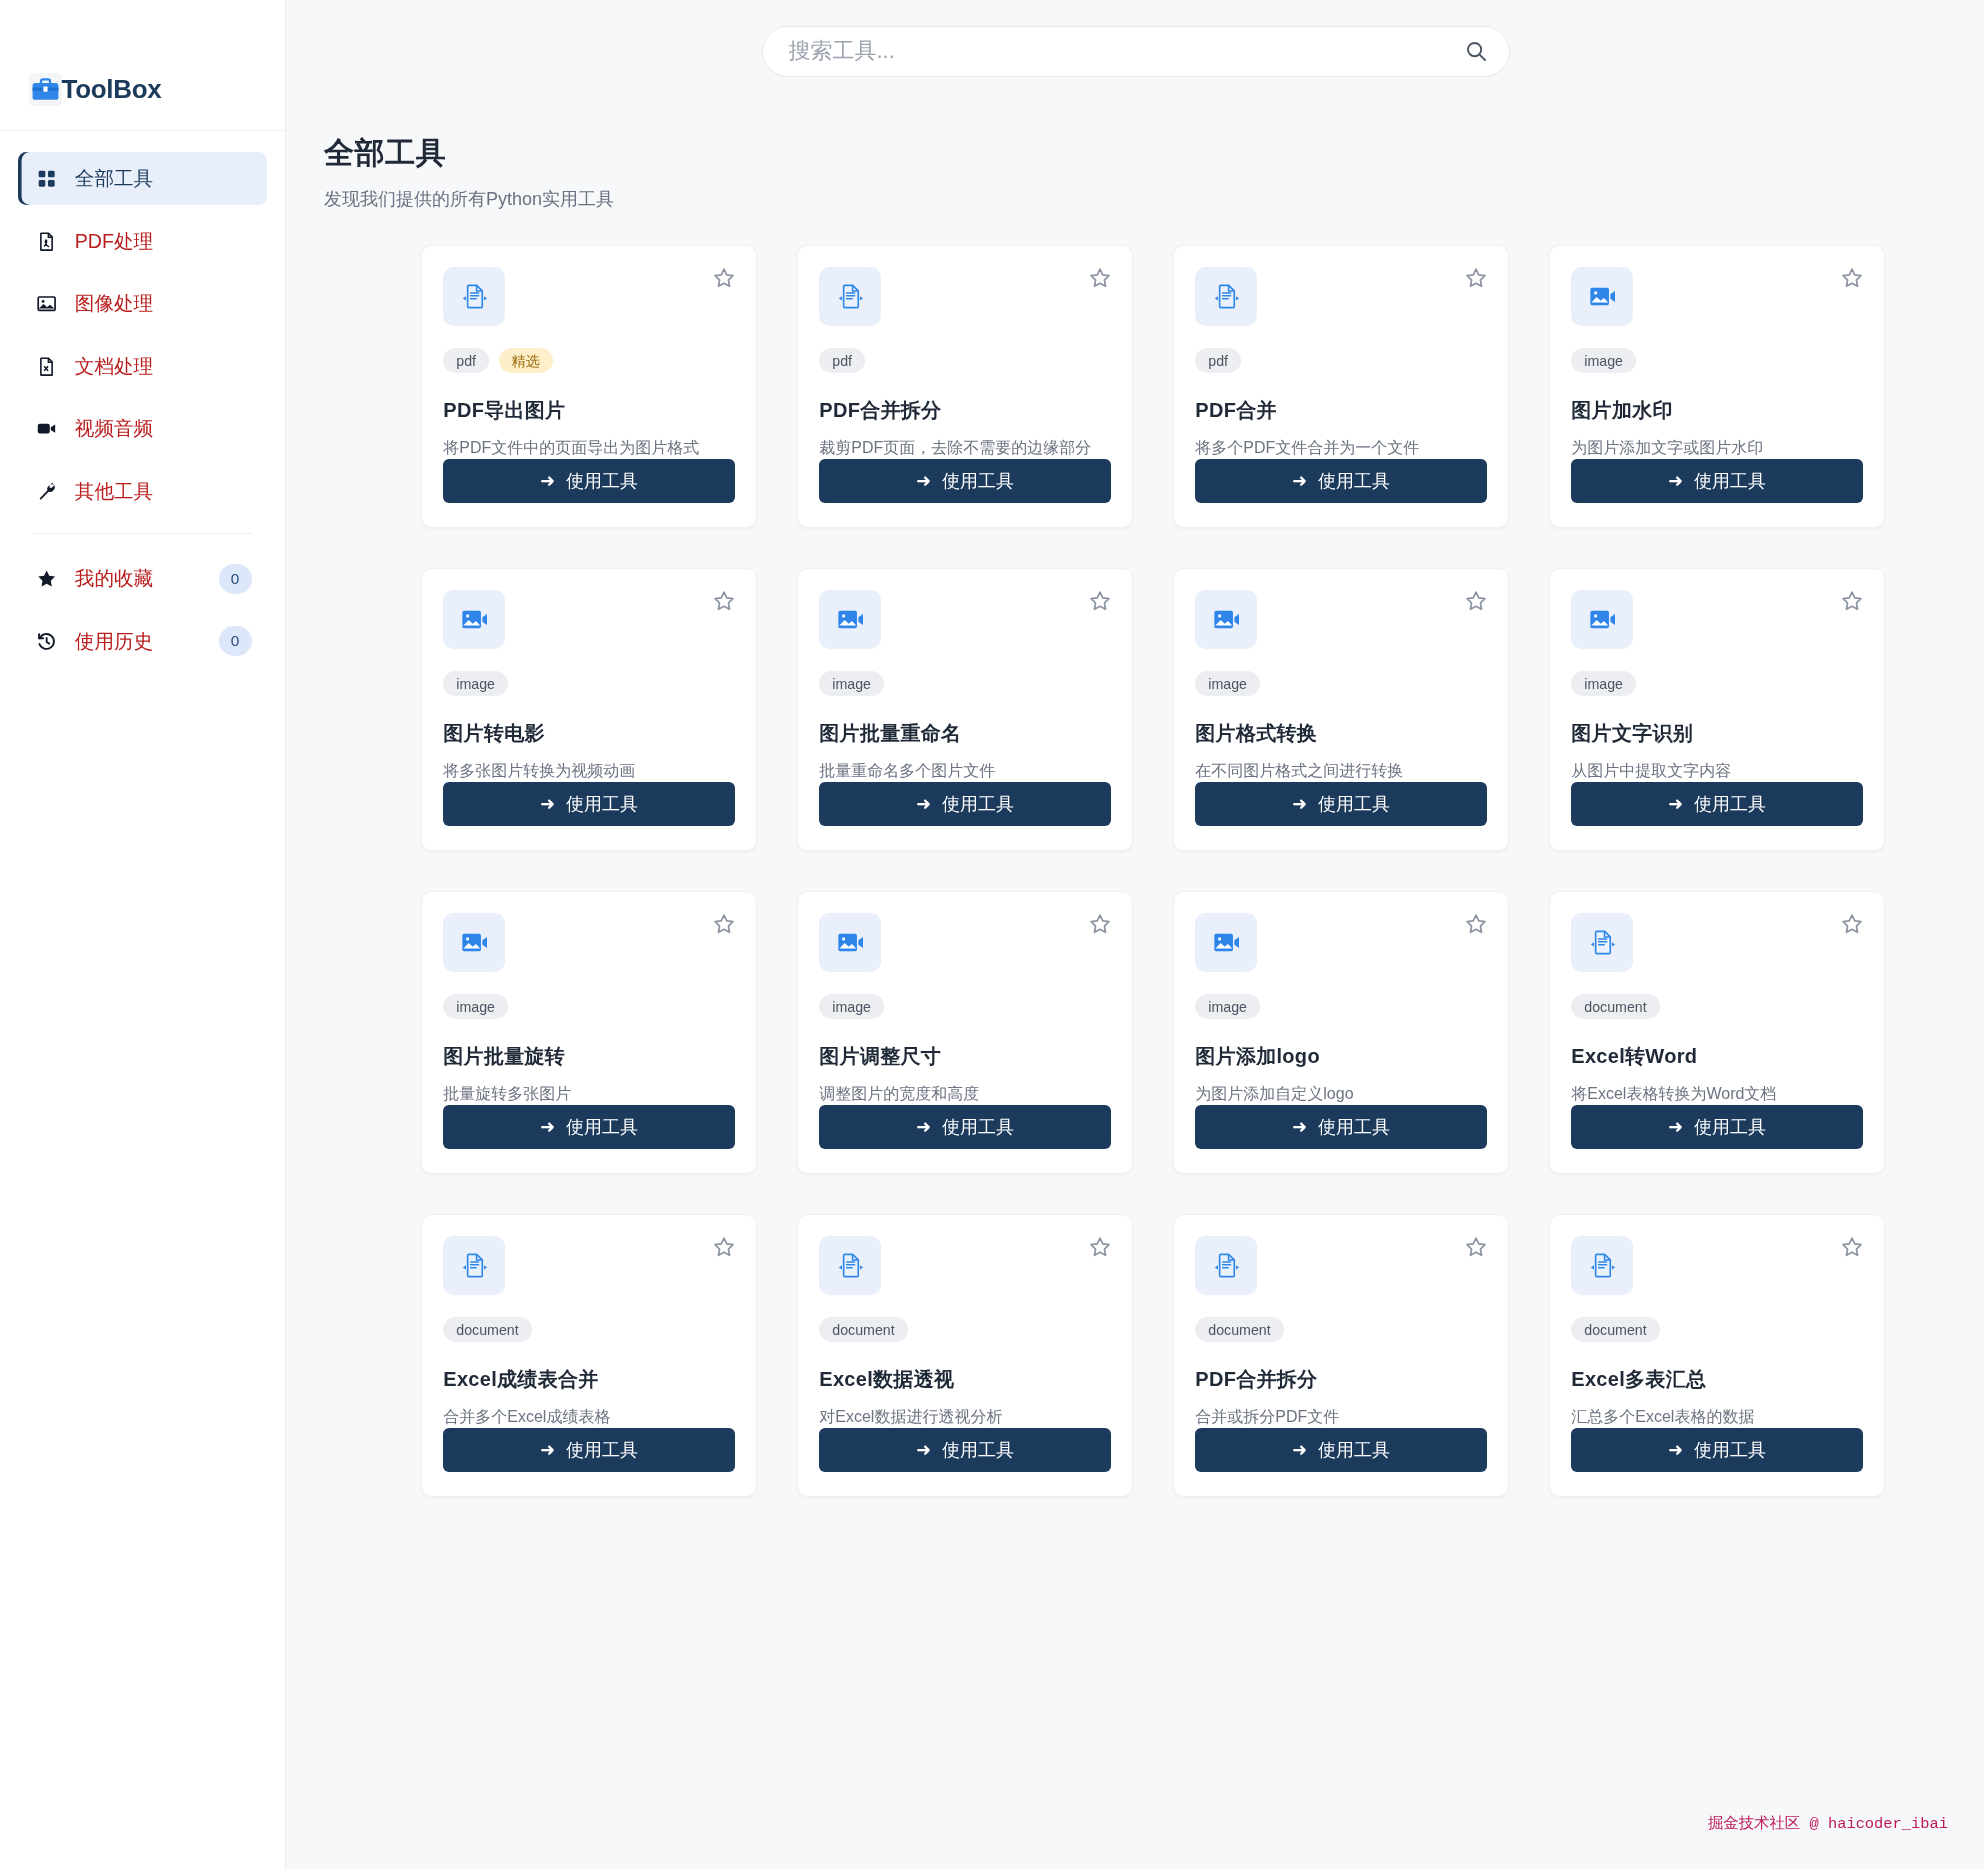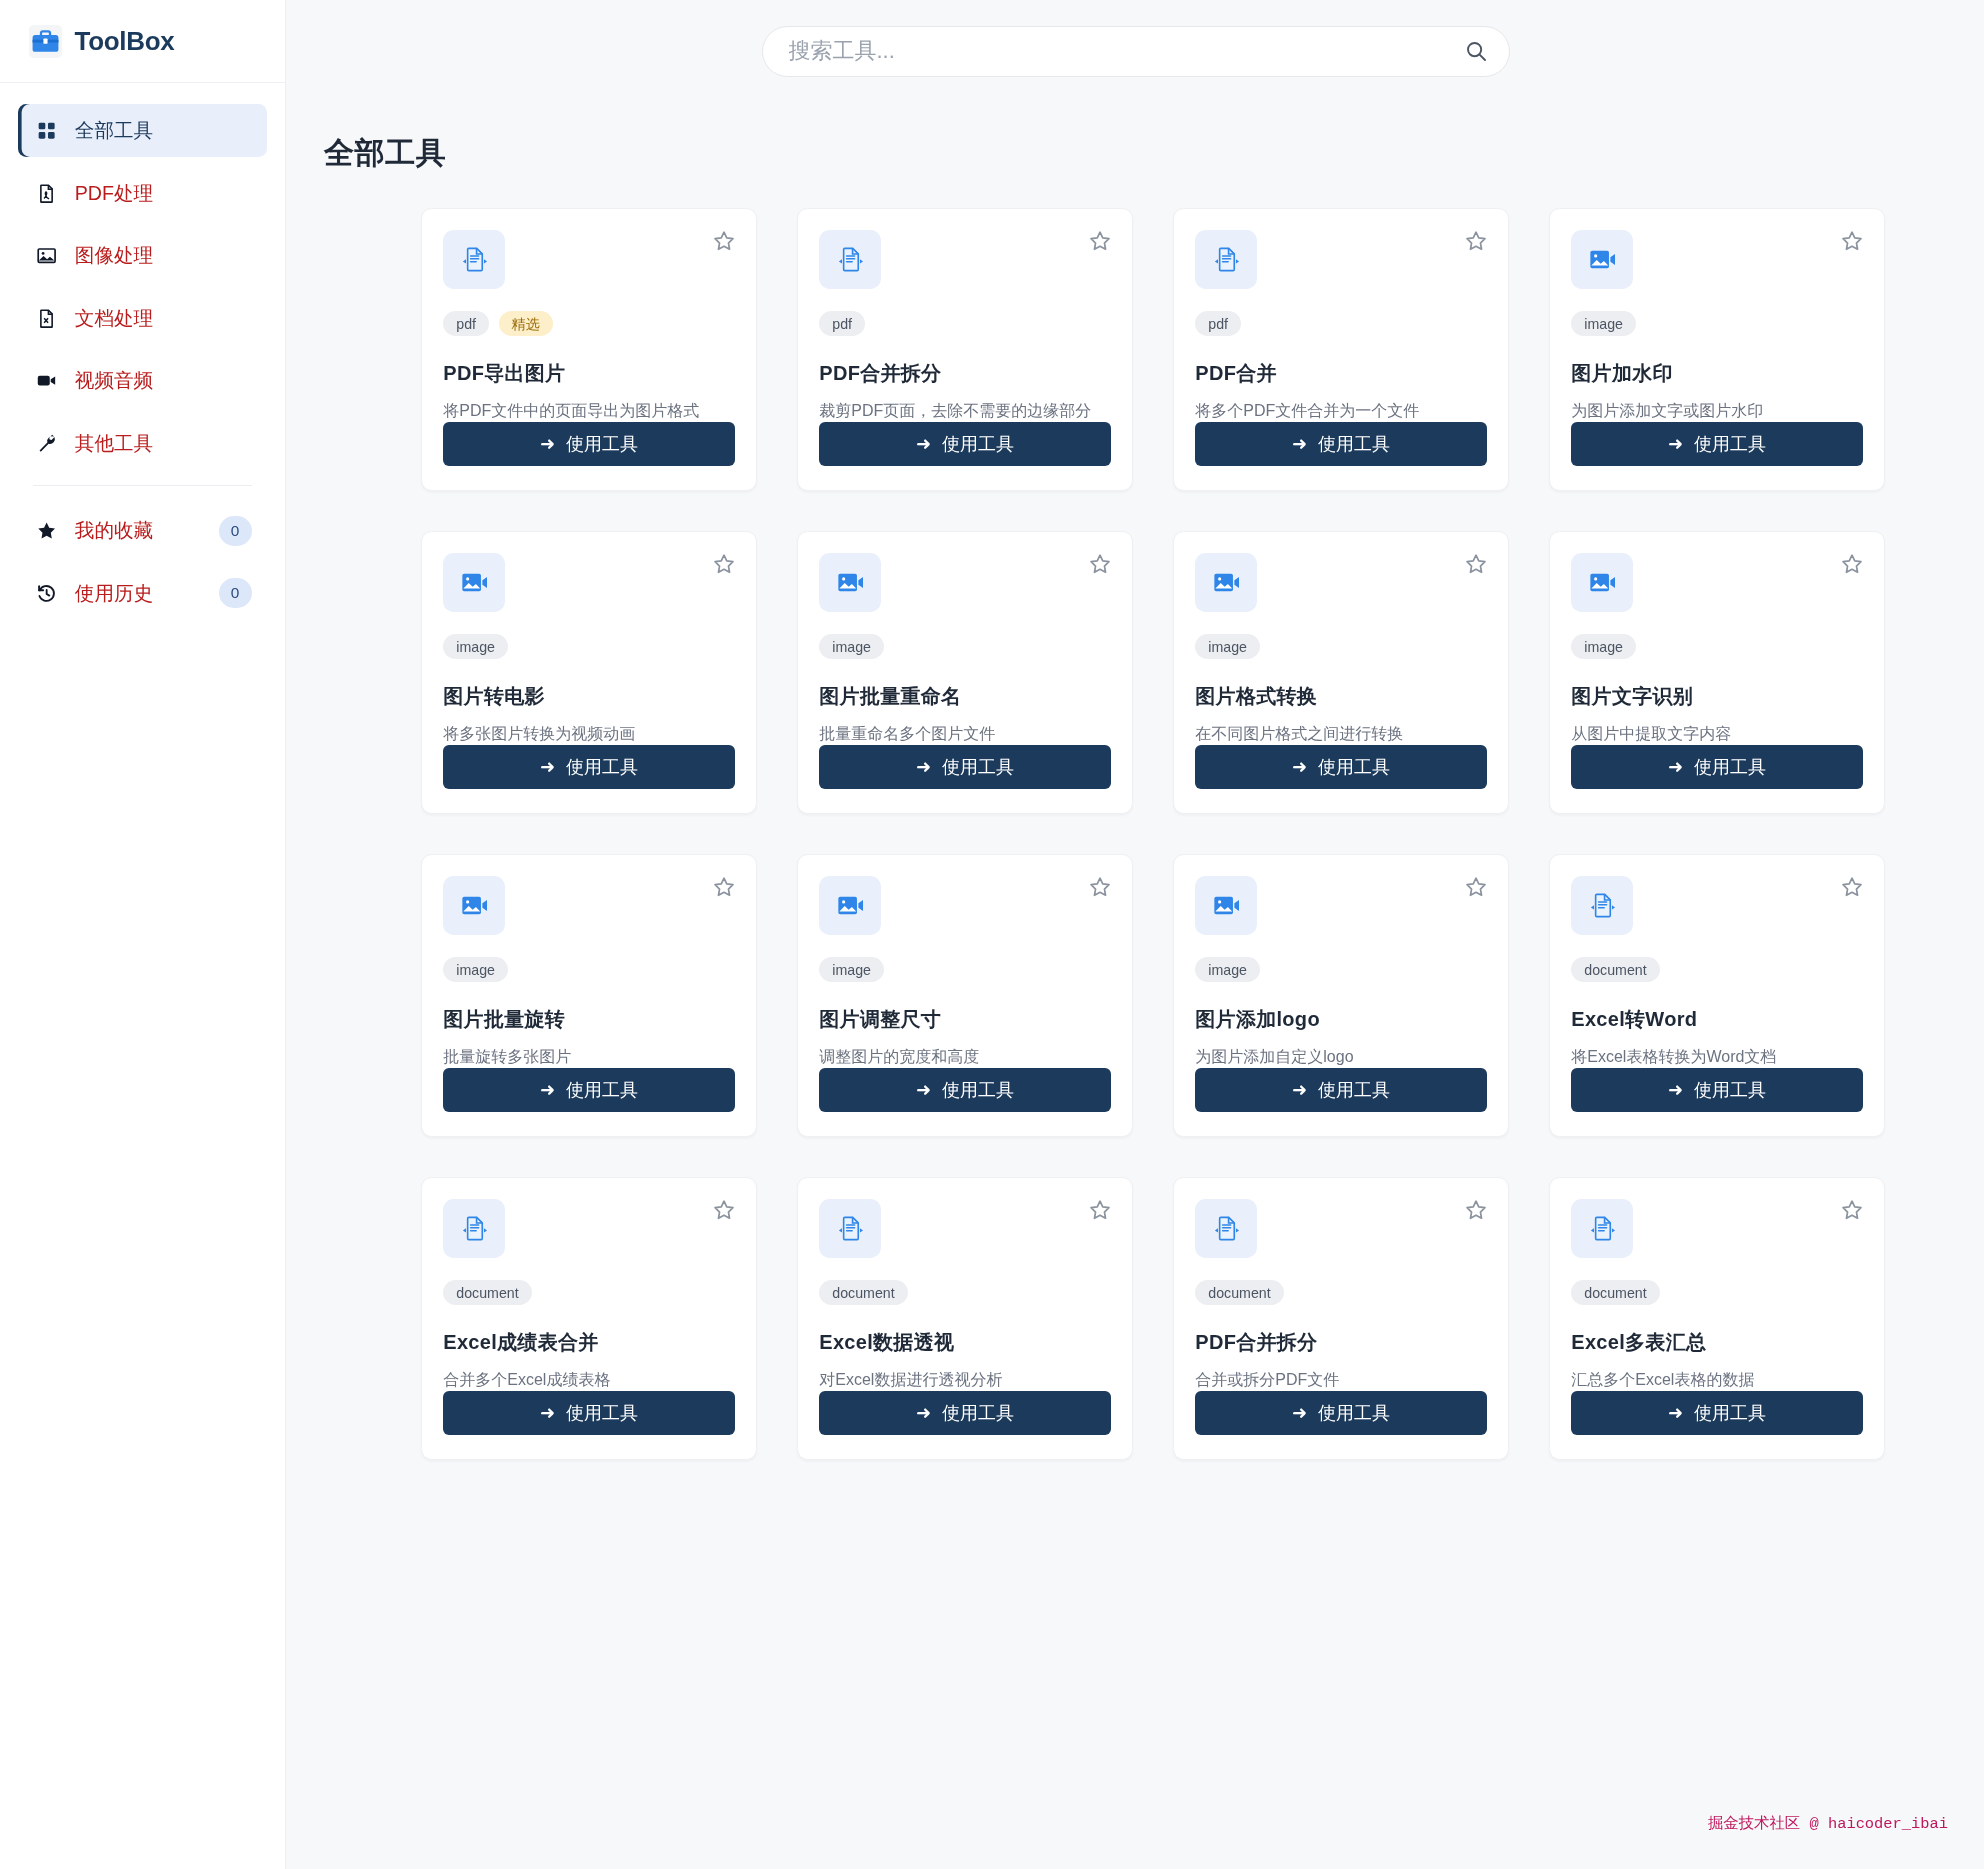--- a/index.html
+++ b/index.html
@@ -13,24 +13,25 @@
   .app { display: flex; width: 1985px; height: 1869px; }
 
   
   .sidebar {
     width: 286px; min-width: 286px; height: 1869px;
     background: #ffffff;
     border-right: 1.2px solid #eceef1;
     display: flex; flex-direction: column;
   }
   .brand {
-    display: flex; align-items: center; gap: 13px;
+    display: flex; align-items: center; 
     padding: 24px 0 22.5px 28.5px;
     border-bottom: 1.2px solid #eef0f3;
     height: 83px;
+    margin-top: 48px;
   }
   .brand-icon {
     width: 33px; height: 33px;
     display: flex; align-items: center; justify-content: center;
     background: #f4f5f6; border-radius: 4.7px;
   }
   .brand-title {
     font-size: 26px; font-weight: bold; color: #1b3a5c; letter-spacing: -0.3px;
   }
 
@@ -274,20 +275,21 @@
           <svg width="24" height="24" viewBox="0 0 24 24" fill="none" stroke="#4b5563" stroke-width="1.9" stroke-linecap="round">
             <circle cx="10.6" cy="10.6" r="6.6"></circle>
             <path d="M15.6 15.6L21 21"></path>
           </svg>
         </span>
       </div>
     </div>
 
     <div class="page-head">
       <div class="page-title">全部工具</div>
+      <div class="page-sub">发现我们提供的所有Python实用工具</div>
     </div>
 
     <div class="grid" id="tool-grid">
   <div class="card">
     <div class="card-ico-tile">
             <svg width="31" height="31" viewBox="0 0 24 24" fill="none">
       <path d="M7.6 3.4h6.1L18 7.6v12.1a.9.9 0 0 1-.9.9H7.6a.9.9 0 0 1-.9-.9V4.3a.9.9 0 0 1 .9-.9z" fill="#eaf2fd" stroke="#2f86e8" stroke-width="1.25"></path>
       <path d="M13.6 3.5v4.2h4.3" stroke="#2f86e8" stroke-width="1.25" fill="none"></path>
       <path d="M9 9.3h6.2M9 11.5h6.2M9 13.7h4.3" stroke="#2f86e8" stroke-width="1.15" stroke-linecap="round"></path>
       <path d="M5.4 11.9l-2.4 1.6 2.4 1.6z" fill="#2f86e8"></path>

